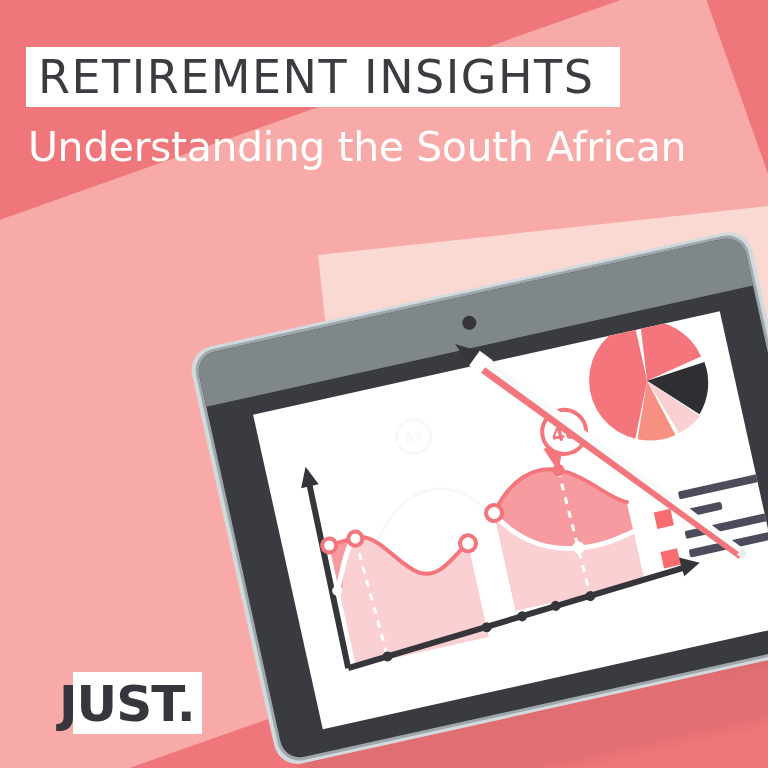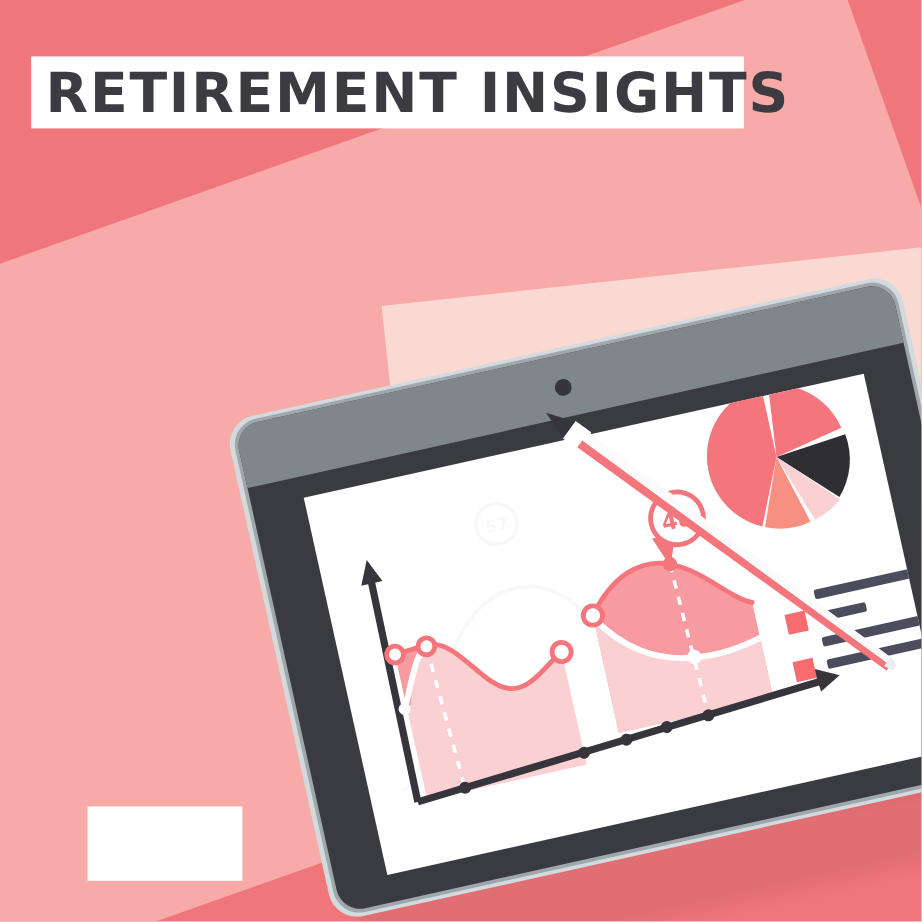--- a/index.html
+++ b/index.html
@@ -44,25 +44,24 @@
   }
   .title-text {
     position: absolute;
     left: 38px;
     top: 50px;
     width: 600px;
     height: 54px;
     line-height: 54px;
     color: #3b3b41;
     font-family: "DejaVu Sans", sans-serif;
-    font-weight: bold;
+    font-weight: normal;
     font-size: 46px;
     letter-spacing: 1.5px;
     white-space: nowrap;
-    text-align: right;
   }
   .subtitle {
     position: absolute;
     left: 28px;
     top: 122px;
     width: 680px;
     color: #ffffff;
     font-family: "DejaVu Sans", sans-serif;
     font-weight: normal;
     font-size: 41px;
@@ -359,17 +358,19 @@
         <path d="M 38 12 L 356 12.6 L 356 18 L 38 19 Z" fill="#f4757b"></path>
         <path d="M 352 7 L 360 9 L 360 15 L 352 16 Z" fill="#e9eef0"></path>
       </svg>
     </div>
   </div>
 
   <div class="title-box"></div>
   <div class="title-text">RETIREMENT INSIGHTS</div>
 
   <div class="subtitle">
+    <span class="line">Understanding the South African</span>
   </div>
 
   <div class="logo-box"></div>
+  <div class="logo-text">JUST.</div>
 
 </div>
 
 </body></html>

